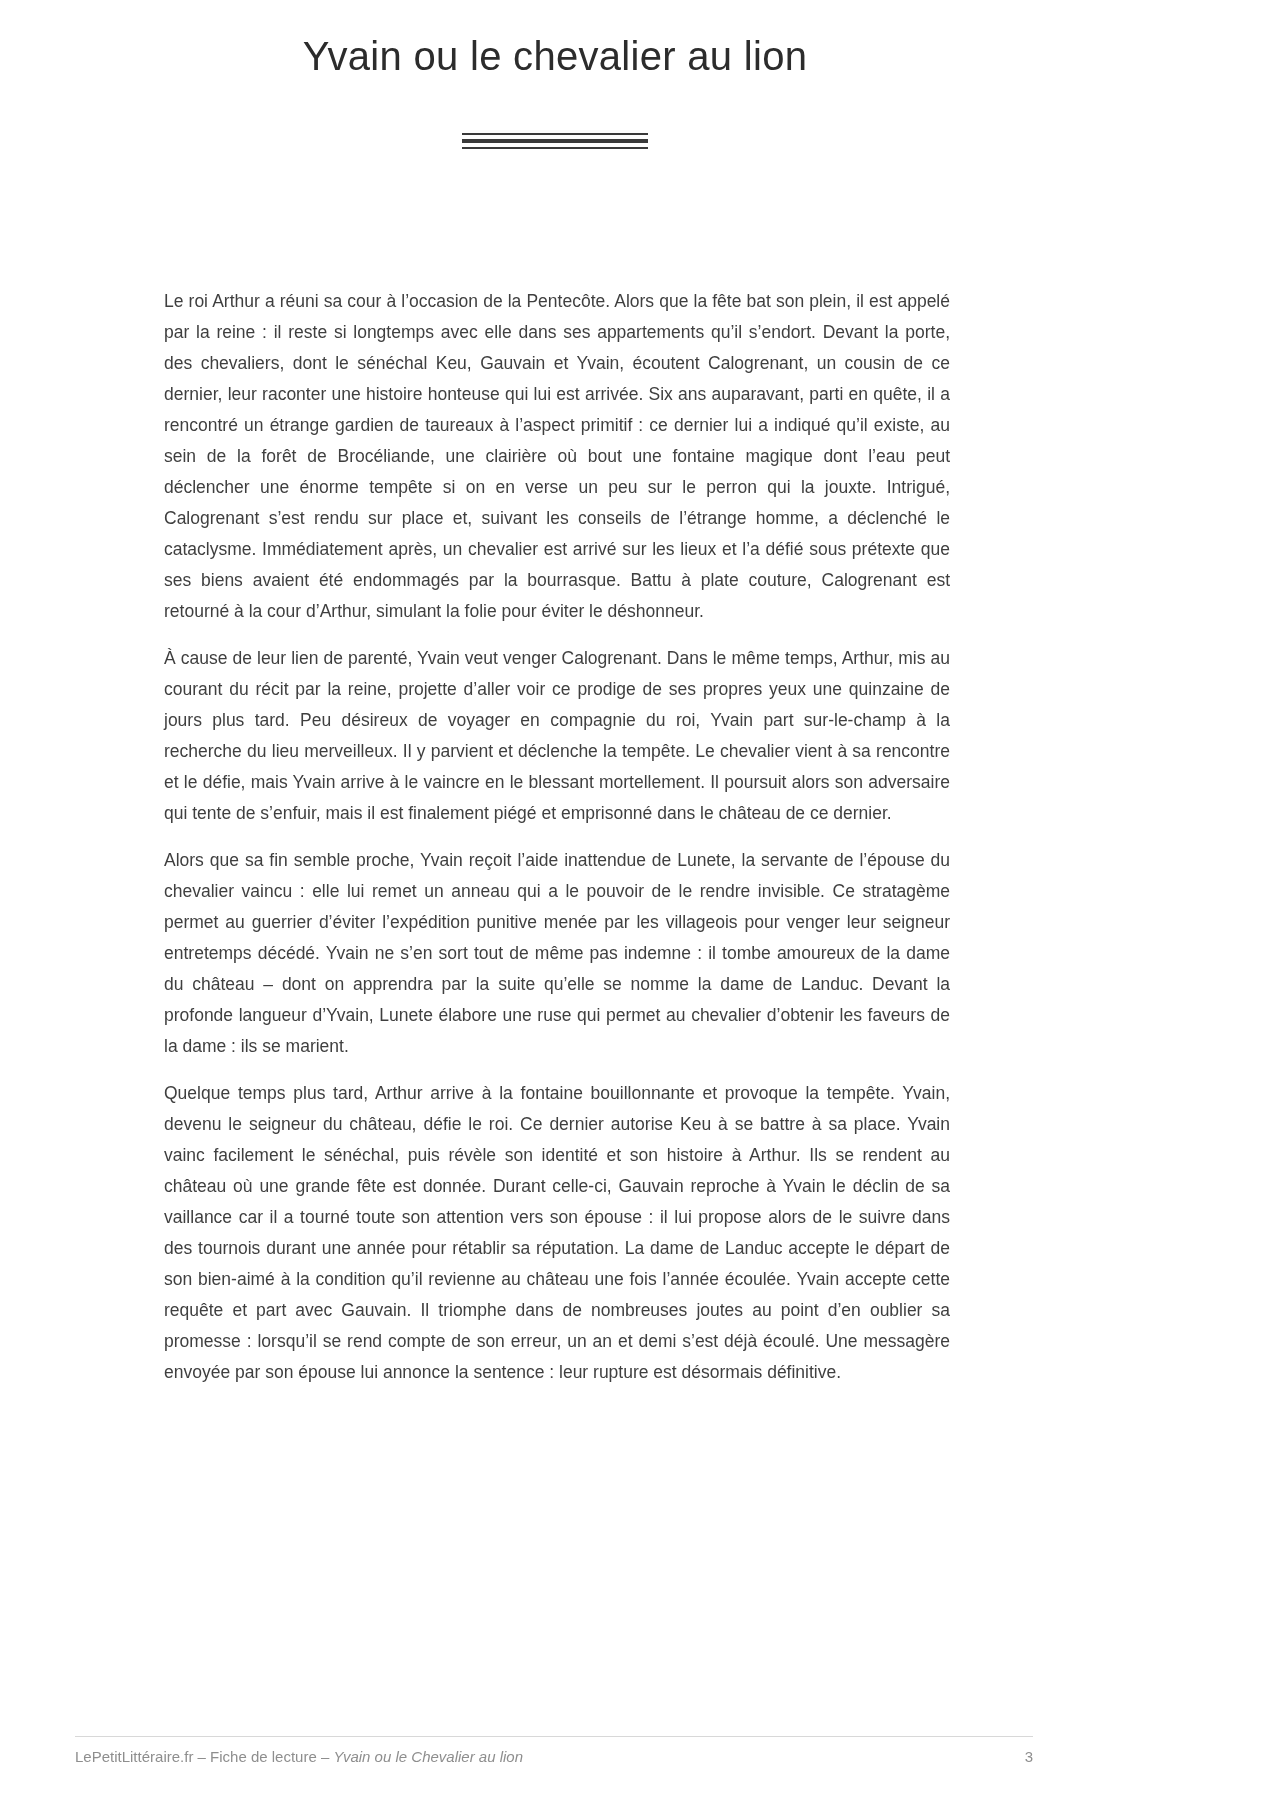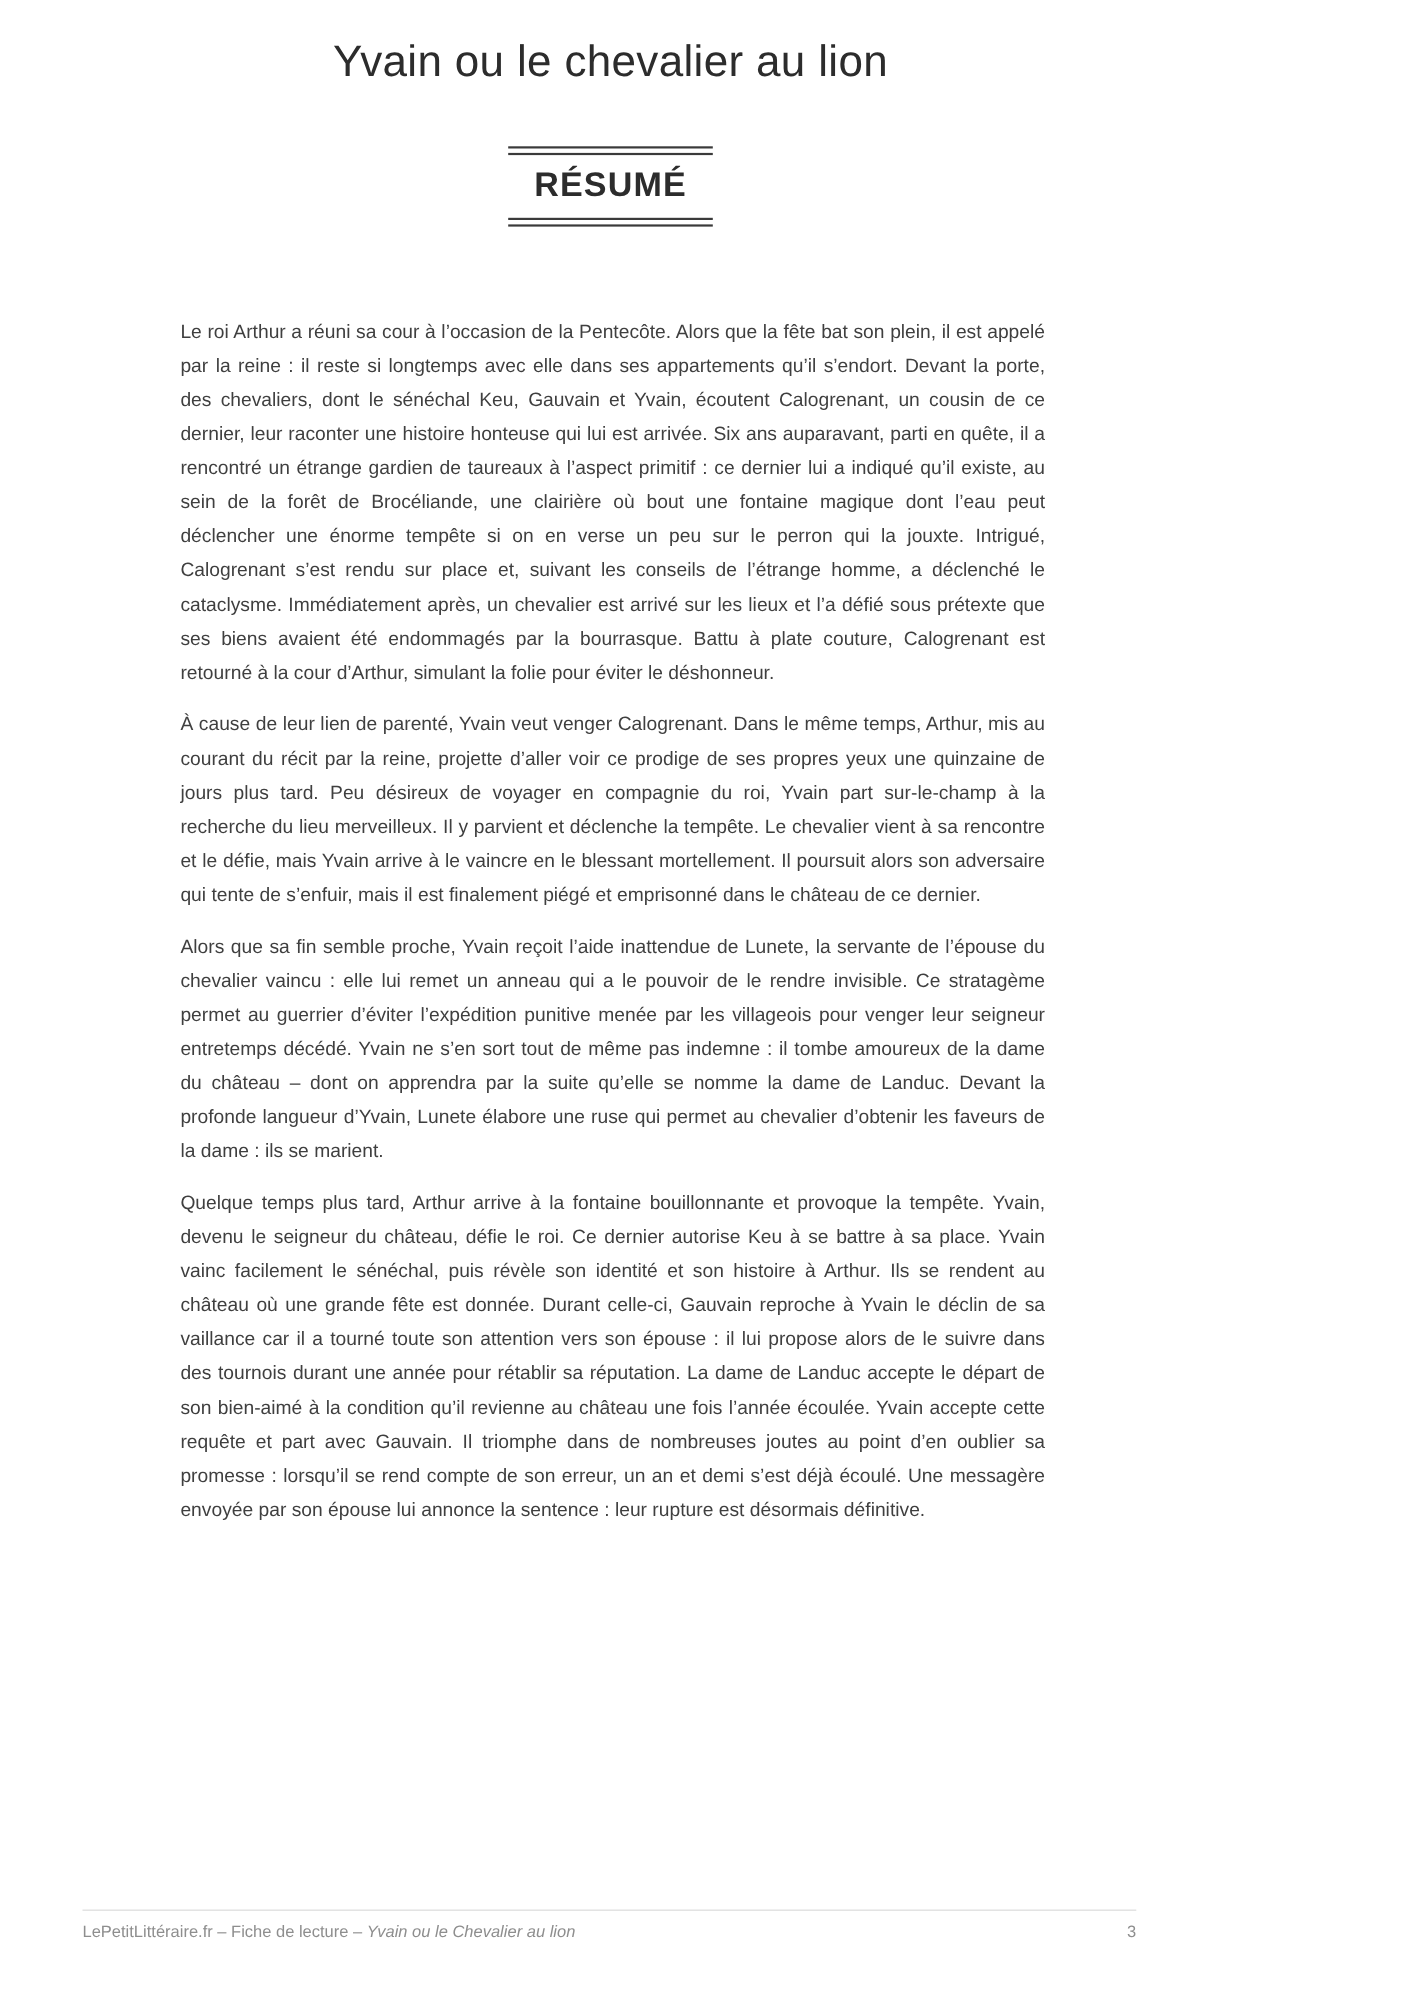--- a/index.html
+++ b/index.html
@@ -74,21 +74,20 @@
 </style>
 </head>
 <body>
 
 <div class="page">
 
   <h1 class="page-title">Yvain ou le chevalier au lion</h1>
 
   <div class="resume-block">
     <div class="double-rule"></div>
-    <div class="resume-heading">RÉSUMÉ</div>
     <div class="double-rule"></div>
   </div>
 
   <div class="content">
     <p>Le roi Arthur a réuni sa cour à l’occasion de la Pentecôte. Alors que la fête bat son plein, il est appelé par la reine&nbsp;: il reste si longtemps avec elle dans ses appartements qu’il s’endort. Devant la porte, des chevaliers, dont le sénéchal Keu, Gauvain et Yvain, écoutent Calogrenant, un cousin de ce dernier, leur raconter une histoire honteuse qui lui est arrivée. Six ans auparavant, parti en quête, il a rencontré un étrange gardien de taureaux à l’aspect primitif&nbsp;: ce dernier lui a indiqué qu’il existe, au sein de la forêt de Brocéliande, une clairière où bout une fontaine magique dont l’eau peut déclencher une énorme tempête si on en verse un peu sur le perron qui la jouxte. Intrigué, Calogrenant s’est rendu sur place et, suivant les conseils de l’étrange homme, a déclenché le cataclysme. Immédiatement après, un chevalier est arrivé sur les lieux et l’a défié sous prétexte que ses biens avaient été endommagés par la bourrasque. Battu à plate couture, Calogrenant est retourné à la cour d’Arthur, simulant la folie pour éviter le déshonneur.</p>
     <p>À cause de leur lien de parenté, Yvain veut venger Calogrenant. Dans le même temps, Arthur, mis au courant du récit par la reine, projette d’aller voir ce prodige de ses propres yeux une quinzaine de jours plus tard. Peu désireux de voyager en compagnie du roi, Yvain part sur-le-champ à la recherche du lieu merveilleux. Il y parvient et déclenche la tempête. Le chevalier vient à sa rencontre et le défie, mais Yvain arrive à le vaincre en le blessant mortellement. Il poursuit alors son adversaire qui tente de s’enfuir, mais il est finalement piégé et emprisonné dans le château de ce dernier.</p>
     <p>Alors que sa fin semble proche, Yvain reçoit l’aide inattendue de Lunete, la servante de l’épouse du chevalier vaincu&nbsp;: elle lui remet un anneau qui a le pouvoir de le rendre invisible. Ce stratagème permet au guerrier d’éviter l’expédition punitive menée par les villageois pour venger leur seigneur entretemps décédé. Yvain ne s’en sort tout de même pas indemne&nbsp;: il tombe amoureux de la dame du château – dont on apprendra par la suite qu’elle se nomme la dame de Landuc. Devant la profonde langueur d’Yvain, Lunete élabore une ruse qui permet au chevalier d’obtenir les faveurs de la dame&nbsp;: ils se marient.</p>
     <p>Quelque temps plus tard, Arthur arrive à la fontaine bouillonnante et provoque la tempête. Yvain, devenu le seigneur du château, défie le roi. Ce dernier autorise Keu à se battre à sa place. Yvain vainc facilement le sénéchal, puis révèle son identité et son histoire à Arthur. Ils se rendent au château où une grande fête est donnée. Durant celle-ci, Gauvain reproche à Yvain le déclin de sa vaillance car il a tourné toute son attention vers son épouse&nbsp;: il lui propose alors de le suivre dans des tournois durant une année pour rétablir sa réputation. La dame de Landuc accepte le départ de son bien-aimé à la condition qu’il revienne au château une fois l’année écoulée. Yvain accepte cette requête et part avec Gauvain. Il triomphe dans de nombreuses joutes au point d’en oublier sa promesse&nbsp;: lorsqu’il se rend compte de son erreur, un an et demi s’est déjà écoulé. Une messagère envoyée par son épouse lui annonce la sentence&nbsp;: leur rupture est désormais définitive.</p>
   </div>
 

